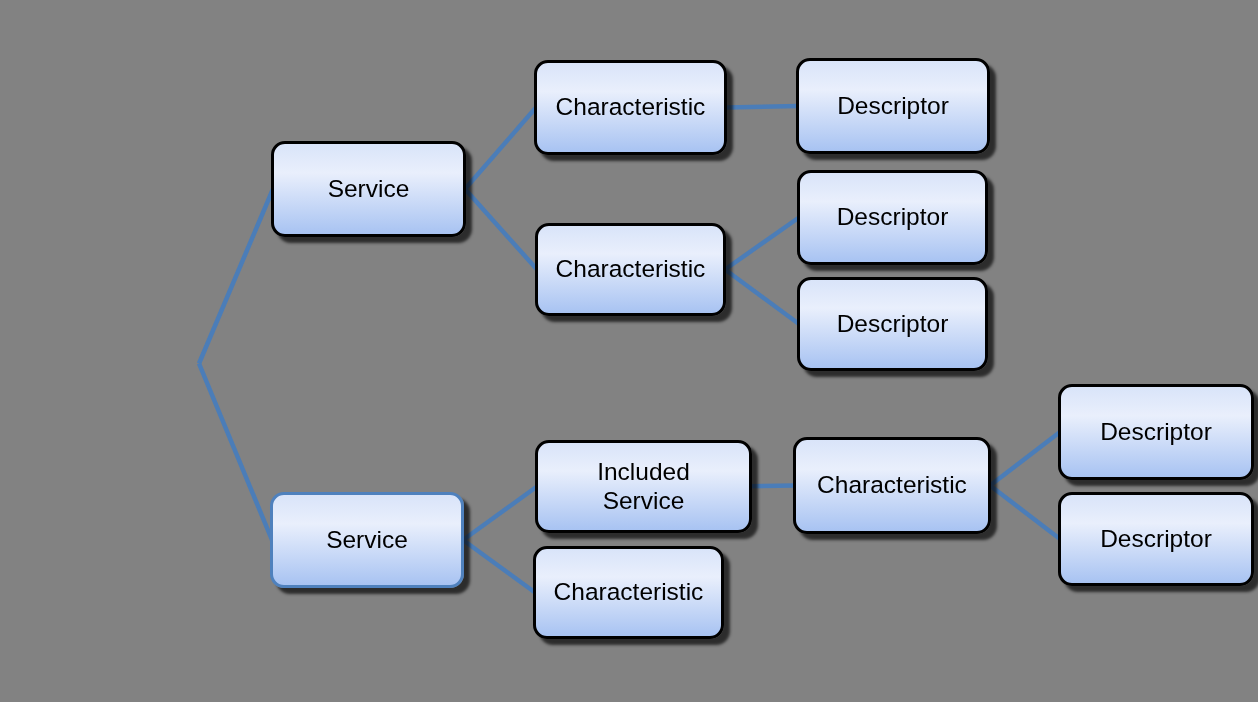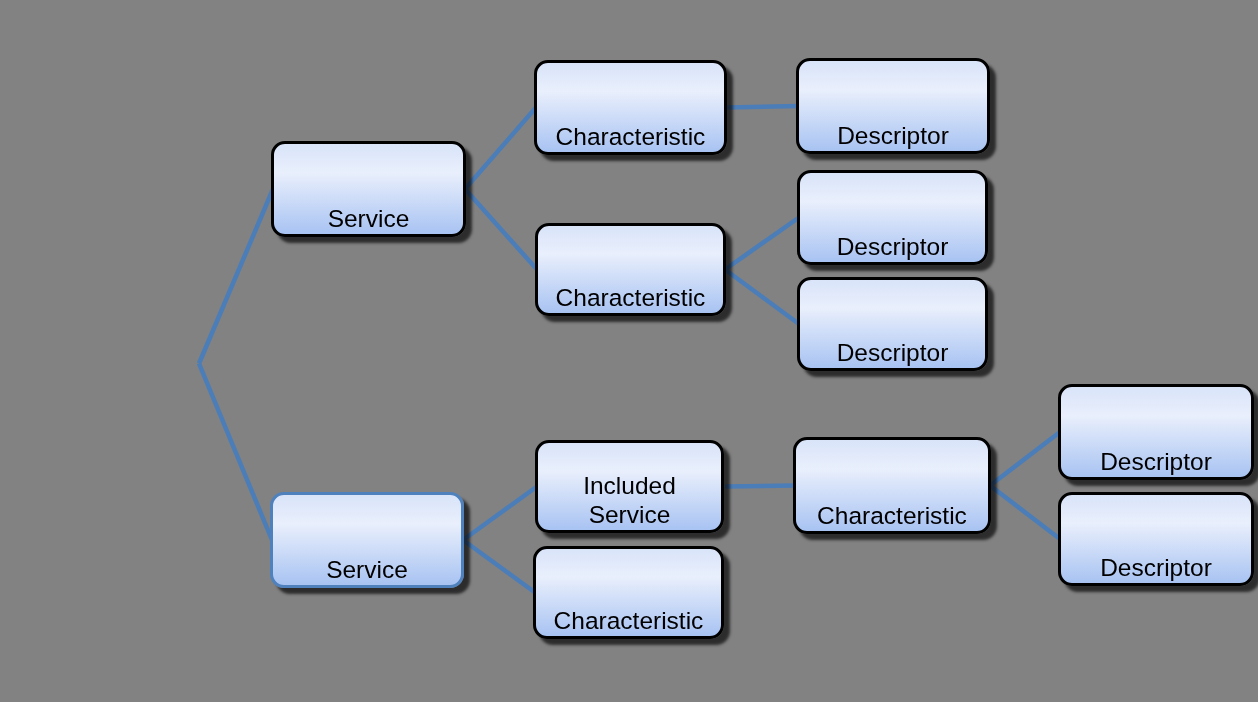--- a/index.html
+++ b/index.html
@@ -35,21 +35,21 @@
     height: 702px;
     pointer-events: none;
   }
   .node {
     position: absolute;
     border: 3.5px solid var(--border);
     border-radius: 14px;
     background: linear-gradient(180deg, var(--fill-top) 0%, var(--fill-mid) 32%, var(--fill-bottom) 100%);
     box-shadow: 6px 6px 3px rgba(0,0,0,0.66);
     display: flex;
-    align-items: flex-end;
+    align-items: center;
     justify-content: center;
     text-align: center;
     color: var(--text);
     font-size: 24.5px;
     line-height: 1.18;
     white-space: pre-line;
   }
   .node.accent-border {
     border-color: var(--border-accent);
     border-width: 3px;
@@ -74,19 +74,19 @@
       <line x1="990" y1="485.5" x2="1060" y2="539" stroke="#4b7db8" stroke-width="4.5"></line>
     </svg>
 
     <div class="node" style="left: 271px; top: 141px; width: 195px; height: 96px;"><span>Service</span></div>
     <div class="node" style="left: 534px; top: 60px; width: 193px; height: 95px;"><span>Characteristic</span></div>
     <div class="node" style="left: 796px; top: 58px; width: 194px; height: 96px;"><span>Descriptor</span></div>
     <div class="node" style="left: 535px; top: 223px; width: 191px; height: 93px;"><span>Characteristic</span></div>
     <div class="node" style="left: 797px; top: 170px; width: 191px; height: 95px;"><span>Descriptor</span></div>
     <div class="node" style="left: 797px; top: 277px; width: 191px; height: 94px;"><span>Descriptor</span></div>
     <div class="node accent-border" style="left: 270px; top: 492px; width: 194px; height: 96px;"><span>Service</span></div>
-    <div class="node" style="left: 535px; top: 440px; width: 189px; height: 93px;"><span>Included
+    <div class="node" style="left: 535px; top: 440px; width: 217px; height: 93px;"><span>Included
 Service</span></div>
     <div class="node" style="left: 793px; top: 437px; width: 198px; height: 97px;"><span>Characteristic</span></div>
     <div class="node" style="left: 533px; top: 546px; width: 191px; height: 93px;"><span>Characteristic</span></div>
     <div class="node" style="left: 1058px; top: 384px; width: 196px; height: 96px;"><span>Descriptor</span></div>
     <div class="node" style="left: 1058px; top: 492px; width: 196px; height: 94px;"><span>Descriptor</span></div>
   </div>
 
 </body></html>

